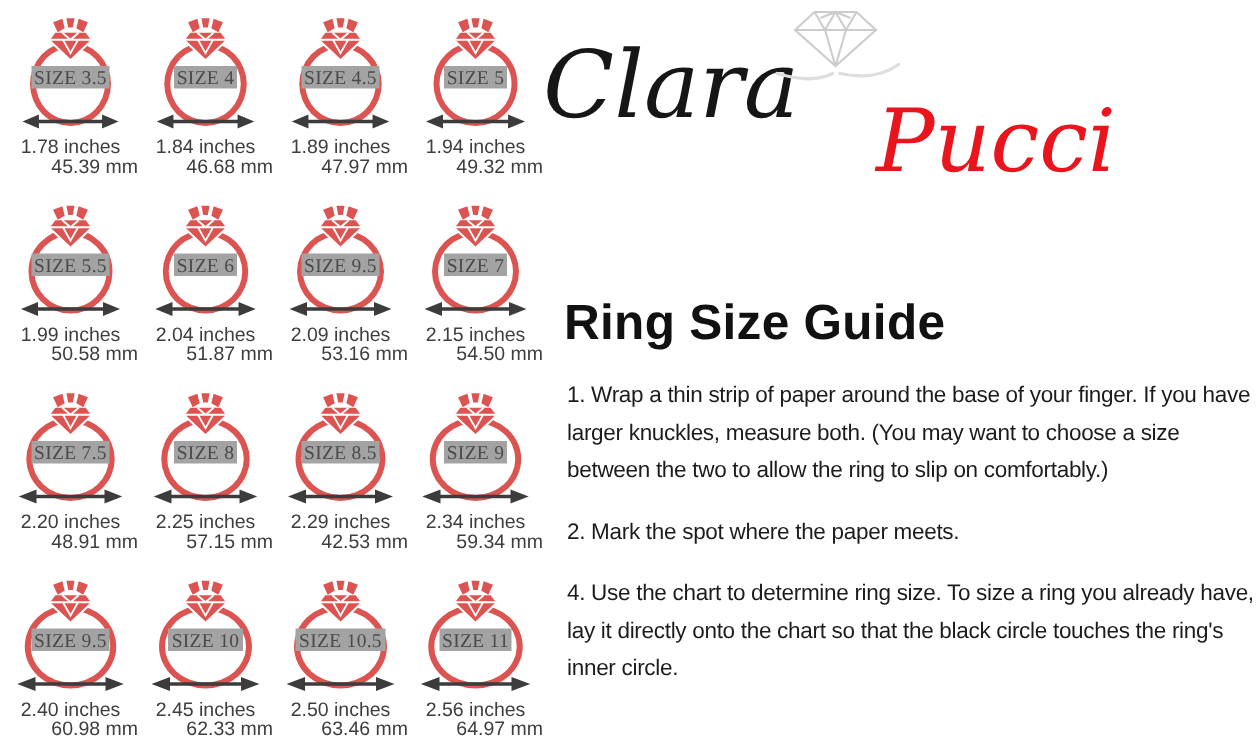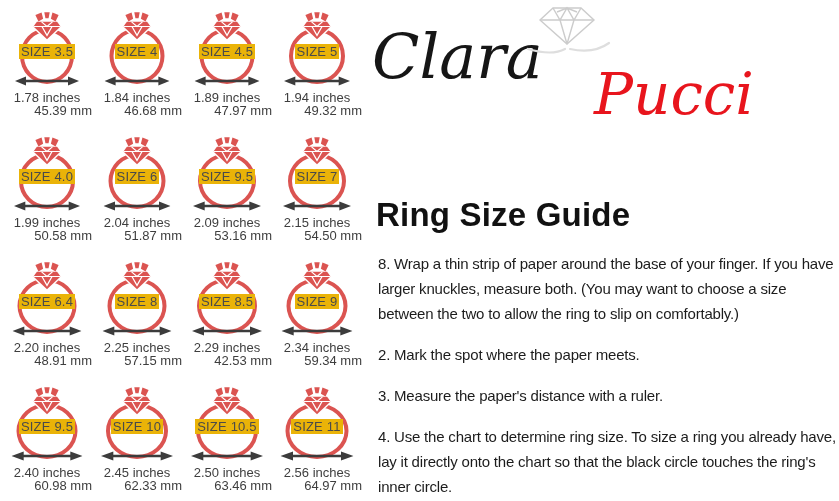--- a/index.html
+++ b/index.html
@@ -22,35 +22,35 @@
   .gem .facet{stroke:#fff;stroke-width:1.6;fill:none;}
   .ring-circle{
     position:absolute;top:20px;left:50%;transform:translateX(-50%);
     height:48px;border:4px solid var(--ring-color);border-radius:50%;
     box-sizing:content-box;z-index:1;
   }
   .size-label{
     position:absolute;top:36px;left:0;right:0;text-align:center;z-index:4;
     font-size:13px;color:var(--size-label-color);letter-spacing:0.2px;white-space:nowrap;
   }
-  .size-label span{background:#eab308;padding:0 2px;}
+  .size-label span{background:#a3a3a3;padding:0 2px;font-family:Liberation Serif, serif;}
   .dia-arrow{
     position:absolute;top:67px;left:50%;transform:translateX(-50%);
     height:12px;z-index:2;
   }
   .dia-arrow line{stroke:var(--arrow-color);stroke-width:2.4;}
   .dia-arrow polygon{fill:var(--arrow-color);}
   .inches,.mm{
     position:absolute;left:0;right:0;text-align:center;
     font-size:13px;color:var(--measure-color);white-space:nowrap;
   }
   .inches{top:82px;}
   .mm{top:95px;text-align:right;}
   
-  #logo{position:absolute;left:372px;top:4px;width:420px;height:112px;}
+  #logo{position:absolute;left:362px;top:4px;width:420px;height:112px;}
   .logo-word{
     position:absolute;font-family:"DejaVu Serif",serif;font-style:italic;
     white-space:nowrap;line-height:1;
   }
   #logo-first{left:0;top:22px;font-size:62px;color:var(--logo-first-color);}
   #logo-second{left:222px;top:26px;font-size:58px;color:var(--accent-red);margin-top:35px;}
   #logo-diamond{position:absolute;left:140px;top:0;width:110px;height:52px;}
   #logo-diamond .ln{stroke:var(--diamond-gray);fill:none;stroke-width:1.4;}
   #logo-diamond .swoosh{stroke:#dedede;fill:none;stroke-width:2.2;stroke-linecap:round;}
   
@@ -153,21 +153,21 @@
   <div class="ring-cell">
     <svg class="gem" viewBox="0 0 40 38" aria-hidden="true">
       <polygon class="halo" points="4,11 36,11 40,19 20,38 0,19"></polygon>
       <polygon class="red" points="16.5,0.5 23.5,0.5 22,8.5 18,8.5"></polygon>
       <polygon class="red" points="5,4 13,1 15,9 9,12.5"></polygon>
       <polygon class="red" points="27,1 35,4 31,12.5 25,9"></polygon>
       <polygon class="red" points="7,13 33,13 37.5,19 20,35.5 2.5,19"></polygon>
       <path class="facet" d="M2.5,19 H37.5 M13,13 L20,19 L27,13 M13.5,19 L20,30.5 L26.5,19"></path>
     </svg>
     <div class="ring-circle" style="width: 48px;"></div>
-    <div class="size-label"><span>SIZE 4.0</span></div>
+    <div class="size-label"><span>SIZE 5.5</span></div>
     <svg class="dia-arrow" viewBox="0 0 70 12" preserveAspectRatio="none" aria-hidden="true" style="width: 66px;">
       <line x1="9" y1="6" x2="61" y2="6"></line>
       <polygon points="0,6 12,1.4 12,10.6"></polygon>
       <polygon points="70,6 58,1.4 58,10.6"></polygon>
     </svg>
     <div class="inches">1.99 inches</div>
     <div class="mm">50.58 mm</div>
   </div>
 
   <div class="ring-cell">
@@ -233,21 +233,21 @@
   <div class="ring-cell">
     <svg class="gem" viewBox="0 0 40 38" aria-hidden="true">
       <polygon class="halo" points="4,11 36,11 40,19 20,38 0,19"></polygon>
       <polygon class="red" points="16.5,0.5 23.5,0.5 22,8.5 18,8.5"></polygon>
       <polygon class="red" points="5,4 13,1 15,9 9,12.5"></polygon>
       <polygon class="red" points="27,1 35,4 31,12.5 25,9"></polygon>
       <polygon class="red" points="7,13 33,13 37.5,19 20,35.5 2.5,19"></polygon>
       <path class="facet" d="M2.5,19 H37.5 M13,13 L20,19 L27,13 M13.5,19 L20,30.5 L26.5,19"></path>
     </svg>
     <div class="ring-circle" style="width: 51px;"></div>
-    <div class="size-label"><span>SIZE 6.4</span></div>
+    <div class="size-label"><span>SIZE 7.5</span></div>
     <svg class="dia-arrow" viewBox="0 0 70 12" preserveAspectRatio="none" aria-hidden="true" style="width: 69px;">
       <line x1="9" y1="6" x2="61" y2="6"></line>
       <polygon points="0,6 12,1.4 12,10.6"></polygon>
       <polygon points="70,6 58,1.4 58,10.6"></polygon>
     </svg>
     <div class="inches">2.20 inches</div>
     <div class="mm">48.91 mm</div>
   </div>
 
   <div class="ring-cell">
@@ -398,19 +398,18 @@
       <path class="ln" d="M28,16 H82 M41,4 L48,16 L55,4 L62,16 L69,4 M48,16 L55,40 M62,16 L55,40 M45,8 L55,4 L65,8"></path>
       <path class="swoosh" d="M16,45 Q40,52 53,45"></path>
       <path class="swoosh" d="M58,45 Q82,50 97,39"></path>
     </svg>
     <span id="logo-second" class="logo-word">Pucci</span>
   </div>
 
   <h1 id="guide-title">Ring Size Guide</h1>
 
   <div id="guide-steps">
-    <p>8.  Wrap a thin strip of paper around the base of your finger. If you have larger knuckles, measure both. (You may want to choose a size between the two to allow the ring to slip on comfortably.)</p>
+    <p>1.  Wrap a thin strip of paper around the base of your finger. If you have larger knuckles, measure both. (You may want to choose a size between the two to allow the ring to slip on comfortably.)</p>
     <p>2.  Mark the spot where the paper meets.</p>
-    <p>3.  Measure the paper's distance with a ruler.</p>
     <p>4.  Use the chart to determine ring size. To size a ring you already have, lay it directly onto the chart so that the black circle touches the ring's inner circle.</p>
   </div>
 
 </div>
 
 </body></html>

